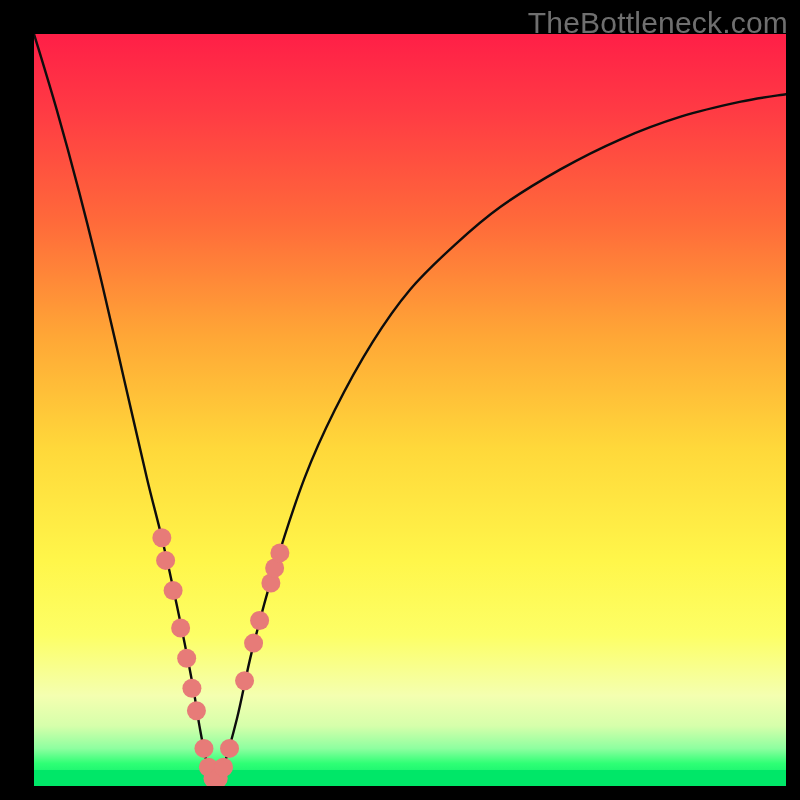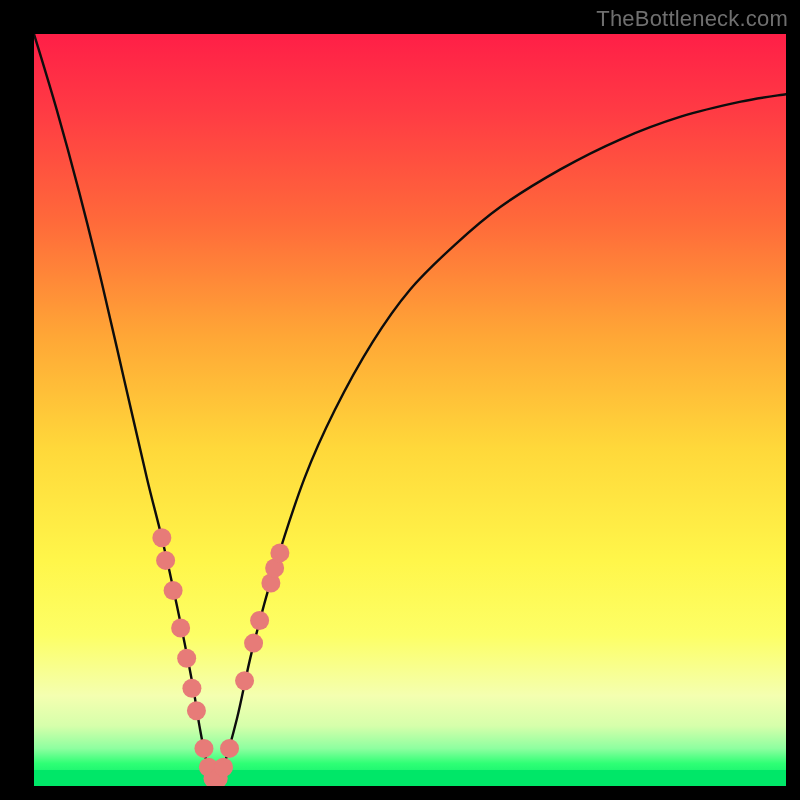--- a/index.html
+++ b/index.html
@@ -57,21 +57,21 @@
     position: absolute;
     inset: 0;
     width: 752px;
     height: 752px;
   }
   .watermark {
     position: absolute;
     top: 6px;
     right: 12px;
     color: #6f6f6f;
-    font-size: 22px;
+    font-size: 30px;
     letter-spacing: 0.2px;
     font-weight: 500;
   }
 </style>
 </head>
 <body>
 
 <div class="frame">
   <div class="plot">
     <div class="gradient"></div>

